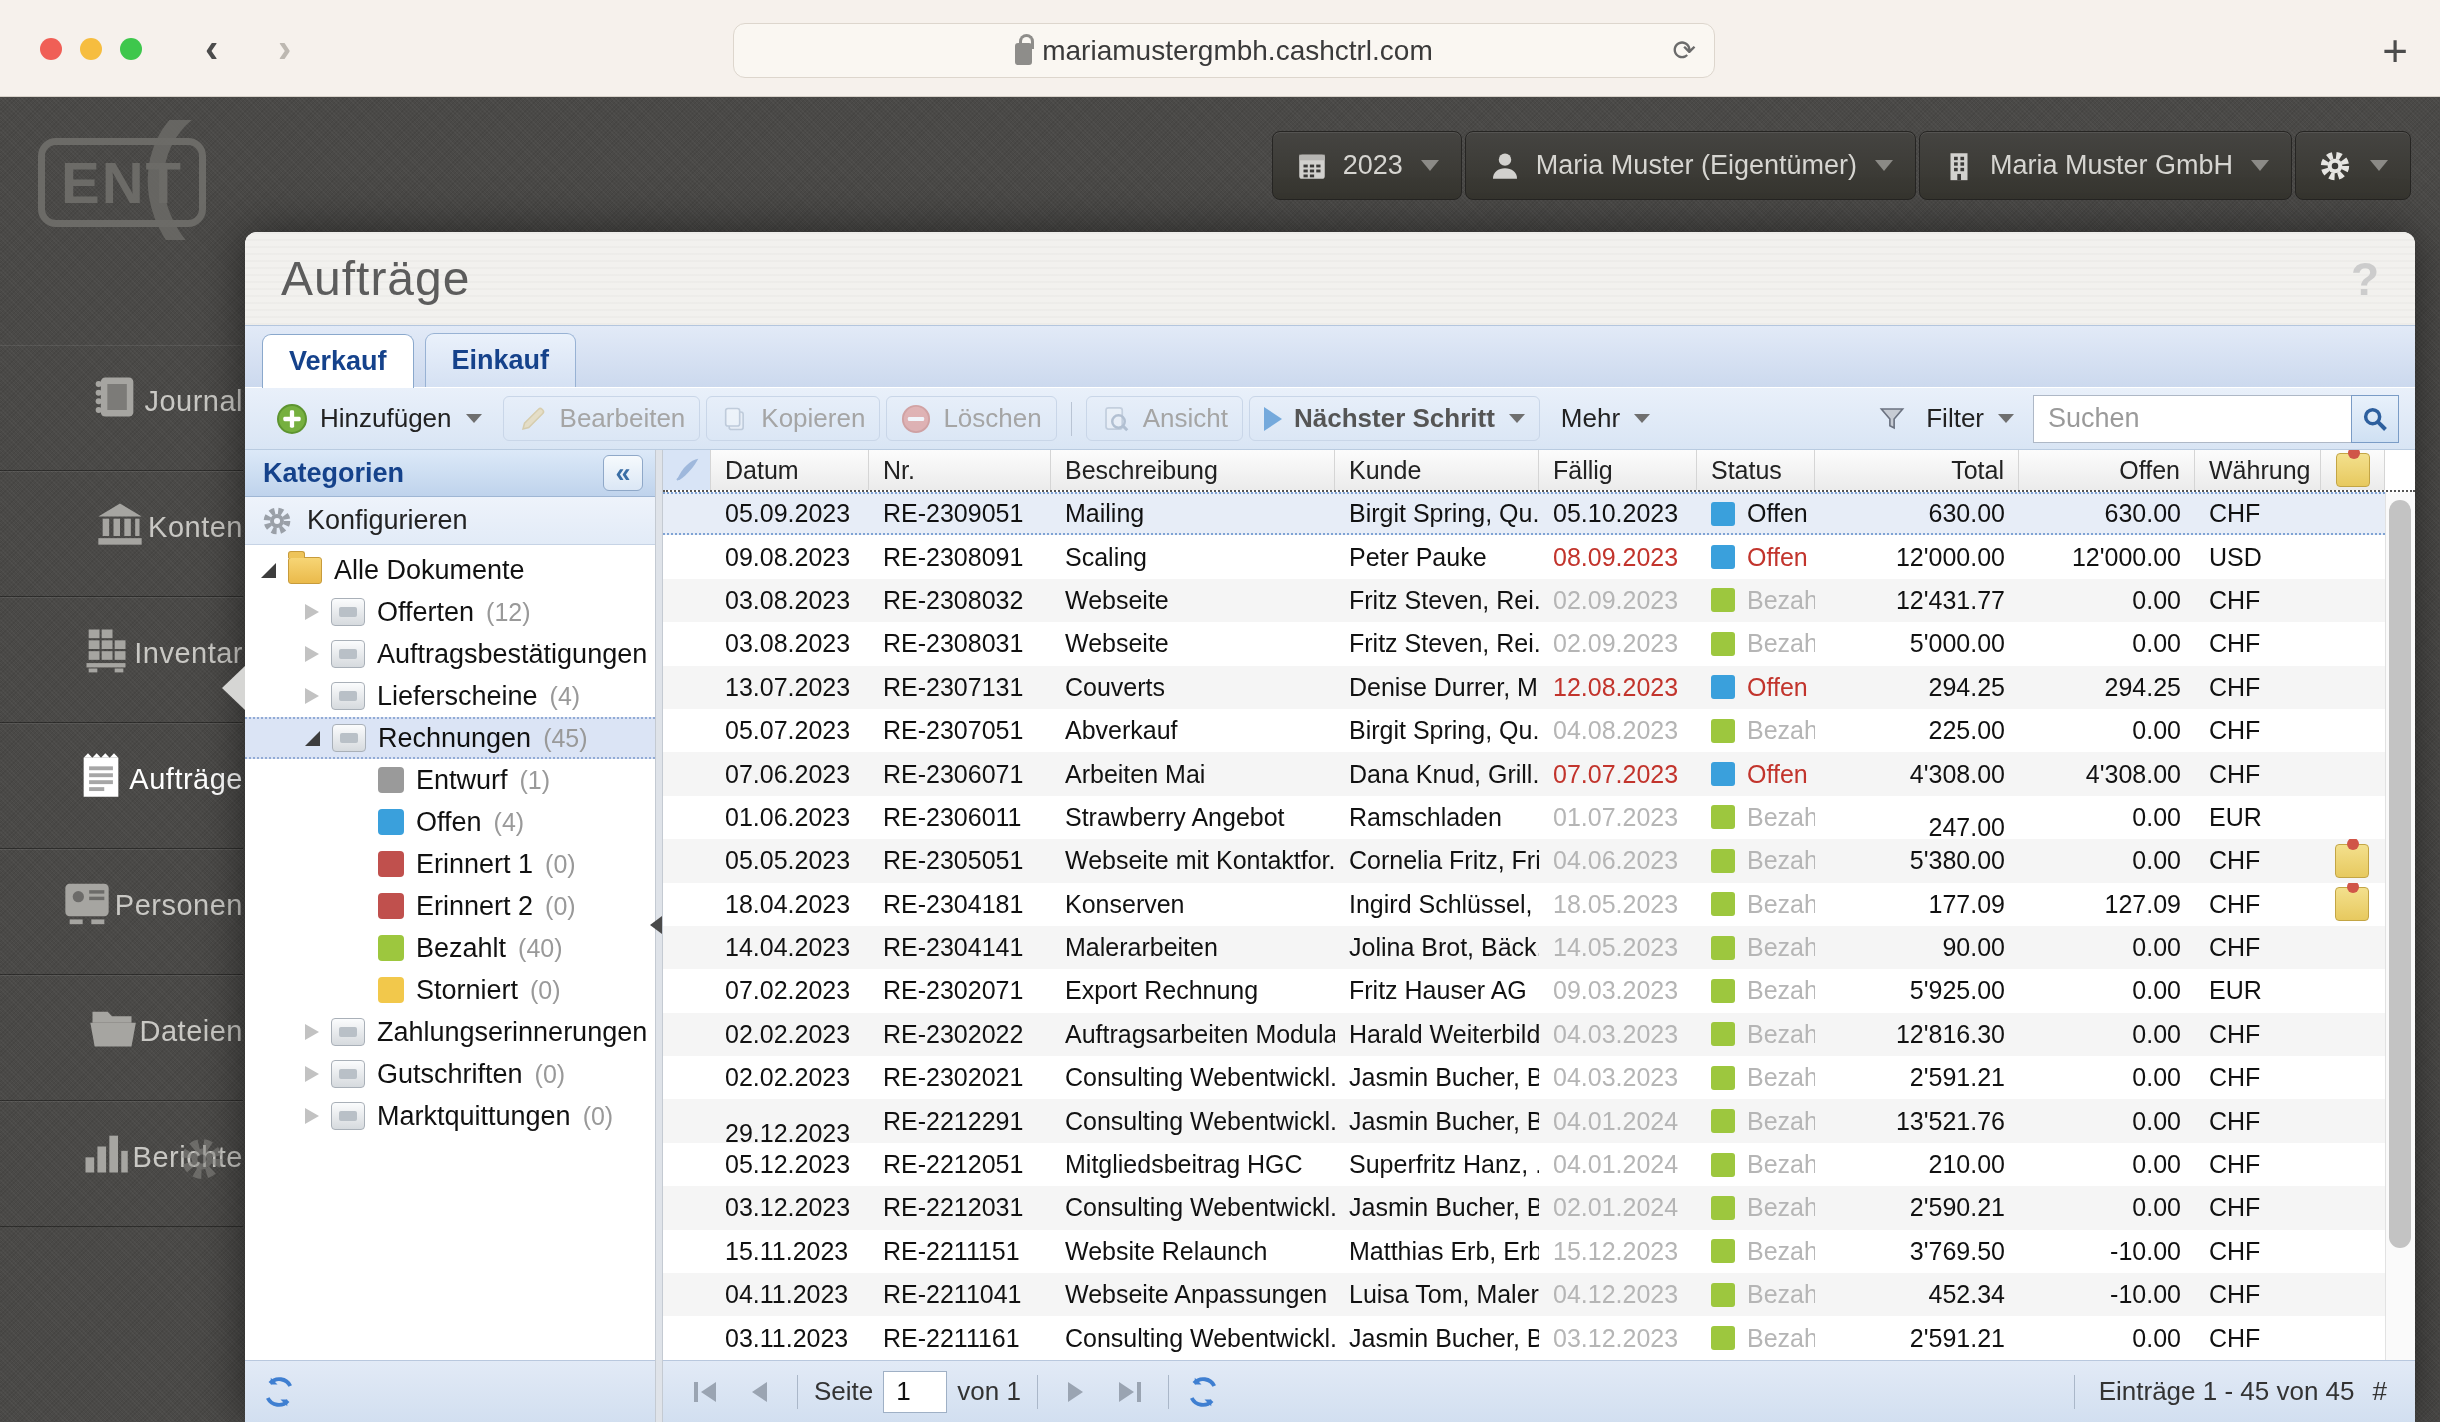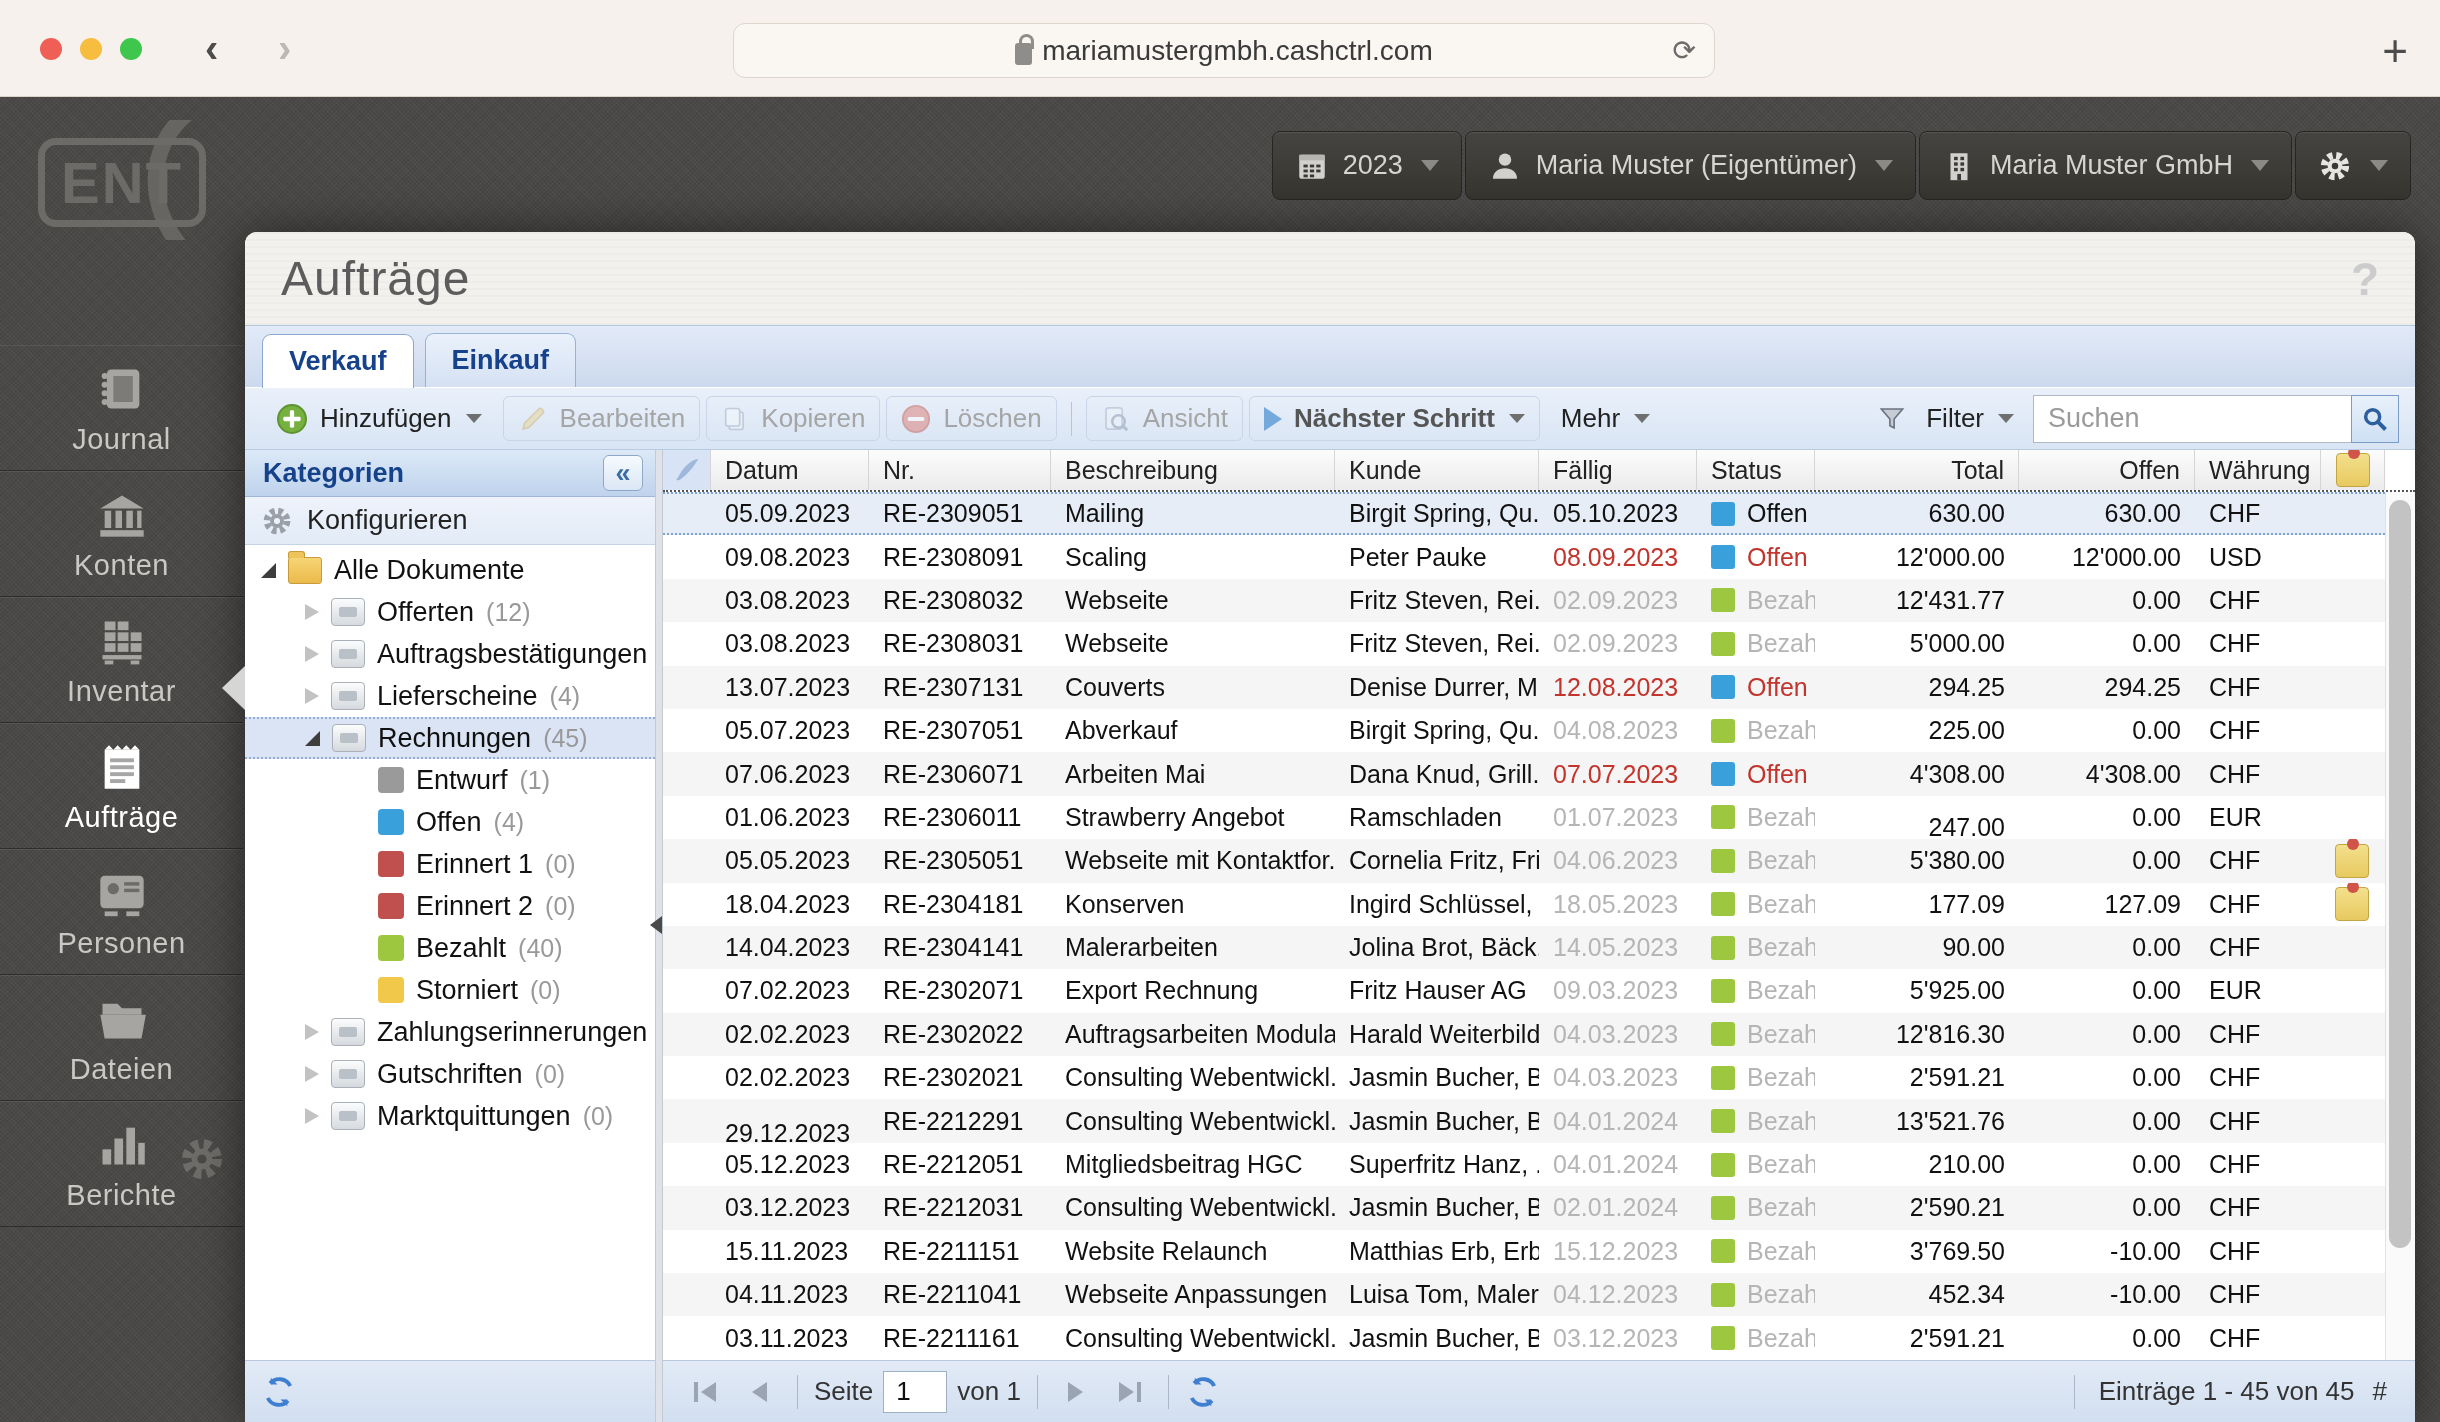--- a/index.html
+++ b/index.html
@@ -26,21 +26,21 @@
     background-image:repeating-linear-gradient(45deg, rgba(255,255,255,.03) 0 1px, transparent 1px 3px),
                      repeating-linear-gradient(135deg, rgba(0,0,0,.07) 0 1px, transparent 1px 3px); }
 
   
   .logo { position:absolute; left:14px; top:120px; width:230px; height:120px; overflow:hidden; opacity:.85; }
   .logo-box { position:absolute; left:8px; top:18px; padding:4px 16px; border:7px solid #72716d; border-radius:18px; color:#72716d; font-size:58px; font-weight:bold; letter-spacing:2px;margin-left:16px; }
   .logo-swoosh { position:absolute; left:130px; top:-30px; width:220px; height:200px; border:16px solid #6c6b67; border-radius:50%; border-color:transparent transparent #6c6b67 #6c6b67; transform:rotate(38deg); }
 
   
   .sidebar { position:absolute; left:0; top:345px; width:243px; }
-  .nav-item { height:126px; display:flex; flex-direction:column; align-items:center; justify-content:flex-end; padding-bottom:14px; border-top:1px solid rgba(255,255,255,.08); border-bottom:1px solid rgba(0,0,0,.38); color:#c9c8c4; }
+  .nav-item { height:126px; display:flex; flex-direction:row; align-items:center; justify-content:flex-end; padding-bottom:14px; border-top:1px solid rgba(255,255,255,.08); border-bottom:1px solid rgba(0,0,0,.38); color:#c9c8c4; }
   .nav-item svg { width:56px; height:52px; fill:#a6a5a1; margin-bottom:8px; }
   .nav-item .nav-label { font-size:29px; letter-spacing:.5px; }
   .nav-item.active { color:#ffffff; }
   .nav-item.active svg { fill:#ffffff; }
   .sidebar-gear { position:absolute; left:178px; top:1135px; width:48px; height:48px; opacity:.55; }
   .active-arrow { position:absolute; left:222px; top:666px; width:0; height:0; border-right:23px solid #d6d6d4; border-top:22px solid transparent; border-bottom:22px solid transparent; z-index:30; }
 
   
   .acct-bar { position:absolute; right:29px; top:131px; display:flex; gap:3px; height:69px; }
   .acct-btn { display:flex; align-items:center; gap:14px; padding:0 22px; background:linear-gradient(#454441,#36352f); border:1px solid #262523; border-radius:8px; box-shadow:inset 0 1px 0 rgba(255,255,255,.09); color:#d6d5d1; font-size:27px; }

